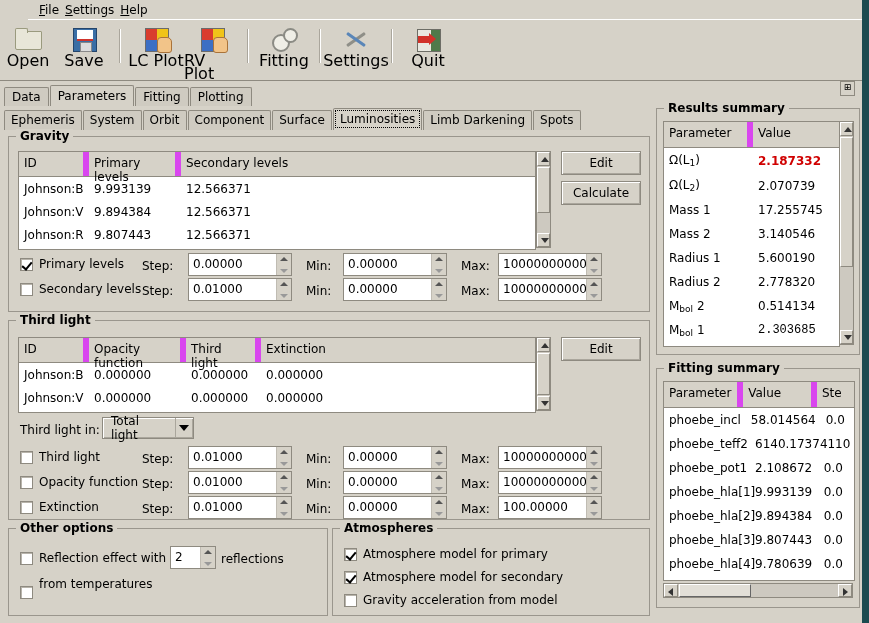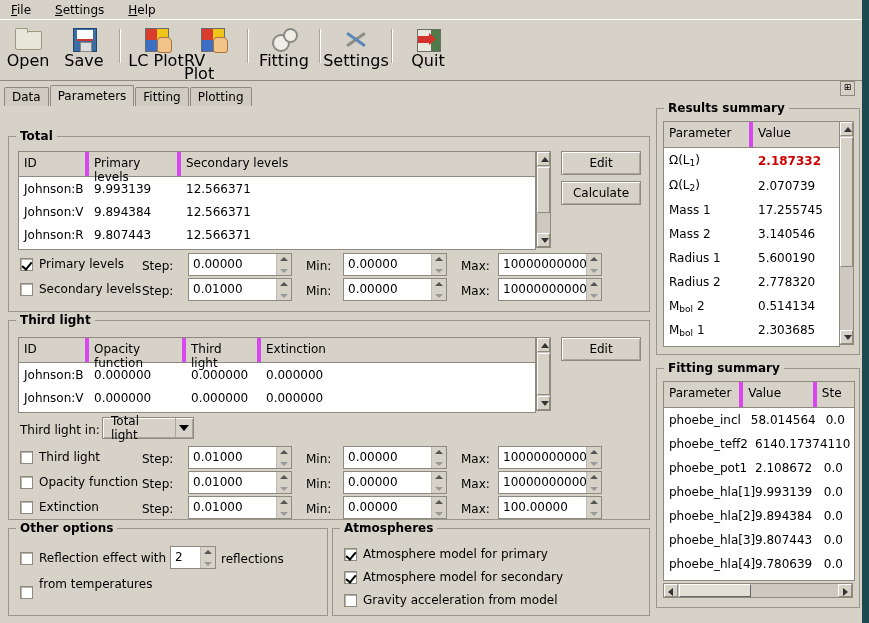--- a/index.html
+++ b/index.html
@@ -6,22 +6,22 @@
   body{
     width:869px;height:623px;overflow:hidden;
     background:#1e4d4d;
     font-family:"DejaVu Sans","Liberation Sans",sans-serif;
     font-size:12px;color:#000;
   }
   .app{position:absolute;left:0;top:0;width:862px;height:623px;background:#d6d2c8;overflow:hidden;}
   .desk-edge{position:absolute;right:0;top:0;width:7px;height:623px;background:#1b4a4f;}
 
   
-  .menubar{height:19px;background:#d6d2c8;display:flex;align-items:center;padding-left:8px;gap:18px;
-           border-bottom:1px solid #ffffff;}
+  .menubar{height:19px;background:#d6d2c8;display:flex;align-items:center;padding-left:8px;gap:0;
+           border-bottom:1px solid #ffffff;margin-left:28px;}
   .menu-item{padding:1px 3px;cursor:default;}
   .menu-item u{text-decoration:underline;}
 
   
   .toolbar{height:57px;background:#d6d2c8;display:flex;align-items:flex-start;
            border-bottom:1px solid #8e8a80;padding-top:3px;}
   .tb-btn{width:56px;display:flex;flex-direction:column;align-items:center;gap:1px;cursor:default;padding-top:2px;}
   .tb-ico{width:30px;height:28px;position:relative;}
   .tb-lab{font-size:16px;line-height:13px;}
   .tb-sep{width:1px;height:34px;background:#aaa69c;border-right:1px solid #fff;margin:6px 7px 0 7px;}
@@ -79,21 +79,21 @@
   .leftcol{position:absolute;left:4px;top:0;width:648px;height:511px;}
   .rightcol{position:absolute;left:656px;top:-14px;width:204px;height:527px;}
 
   
   .grp{position:absolute;border:1px solid #9a968d;border-top-color:#9a968d;background:#d6d2c8;}
   .grp > .legend{position:absolute;top:-8px;left:7px;background:#d6d2c8;padding:0 4px;font-weight:bold;font-size:12px;}
 
   
   .tbl{background:#fff;border:1px solid #8e8a80;overflow:hidden;position:absolute;}
   .thead{display:flex;height:24px;background:#d6d2c8;border-bottom:1px solid #8e8a80;}
-  .th{border-right:4px solid #d946ef;padding:4px 5px 0 5px;font-size:12px;box-sizing:border-box;}
+  .th{border-right:6px solid #d946ef;padding:4px 5px 0 5px;font-size:12px;box-sizing:border-box;}
   .trow{display:flex;height:23px;align-items:center;background:#fff;}
   .td{padding:0 5px;font-size:12px;box-sizing:border-box;white-space:nowrap;}
 
   
   .vsb{position:absolute;width:15px;background:#cdc9c0;border:1px solid #8e8a80;box-sizing:border-box;}
   .vsb .arrw{height:14px;background:#d6d2c8;border:1px solid #fff;border-right-color:#8e8a80;
              border-bottom-color:#8e8a80;box-sizing:border-box;position:relative;}
   .vsb .arrw:after{content:"";position:absolute;left:3px;top:4px;border-left:4px solid transparent;
              border-right:4px solid transparent;}
   .vsb .up:after{border-bottom:5px solid #333;}
@@ -226,26 +226,36 @@
 
   <div class="expand">⊞</div>
 
   <div class="tabstrip" style="margin-top:4px;">
     <div class="tab">Data</div>
     <div class="tab sel">Parameters</div>
     <div class="tab">Fitting</div>
     <div class="tab">Plotting</div>
   </div>
 
+  <div class="tabstrip2">
+    <div class="tab2">Ephemeris</div>
+    <div class="tab2">System</div>
+    <div class="tab2">Orbit</div>
+    <div class="tab2">Component</div>
+    <div class="tab2">Surface</div>
+    <div class="tab2 sel">Luminosities</div>
+    <div class="tab2">Limb Darkening</div>
+    <div class="tab2">Spots</div>
+  </div>
 
   <div class="body">
   <div class="leftcol">
 
     <div class="grp" style="left:4px;top:28px;width:640px;height:174px;">
-      <div class="legend">Total</div>
+      <div class="legend">Gravity</div>
 
       <div class="tbl" style="left:9px;top:14px;width:516px;height:97px;">
         <div class="thead">
           <div class="th" style="width:70px;">ID</div>
           <div class="th" style="width:92px;">Primary levels</div>
           <div class="th" style="width:352px;border-right:none;">Secondary levels</div>
         </div>
         <div class="trow">
           <div class="td" style="width:70px;">Johnson:B</div>
           <div class="td" style="width:92px;">9.993139</div>
@@ -537,21 +547,21 @@
         <div class="trow" style="height:24px;">
           <div class="td" style="width:89px;">
             <span>M</span><span class="sub">bol</span><span> 2</span>
           </div>
           <div class="td" style="width:86px;">0.514134</div>
         </div>
         <div class="trow" style="height:24px;">
           <div class="td" style="width:89px;">
             <span>M</span><span class="sub">bol</span><span> 1</span>
           </div>
-          <div class="td" style="width:86px;">2.303685</div>
+          <div class="td" style="width:86px;font-family:Liberation Mono, monospace;">2.303685</div>
         </div>
       </div>
       <div class="vsb" style="left:182px;top:12px;height:224px;">
         <div class="arrw up"></div>
         <div class="thumb" style="top:15px;height:130px;"></div>
         <div class="arrw dn" style="position:absolute;bottom:0;left:0;width:13px;"></div>
       </div>
     </div>
 
     <div class="grp" style="left:0px;top:274px;width:202px;height:238px;">

